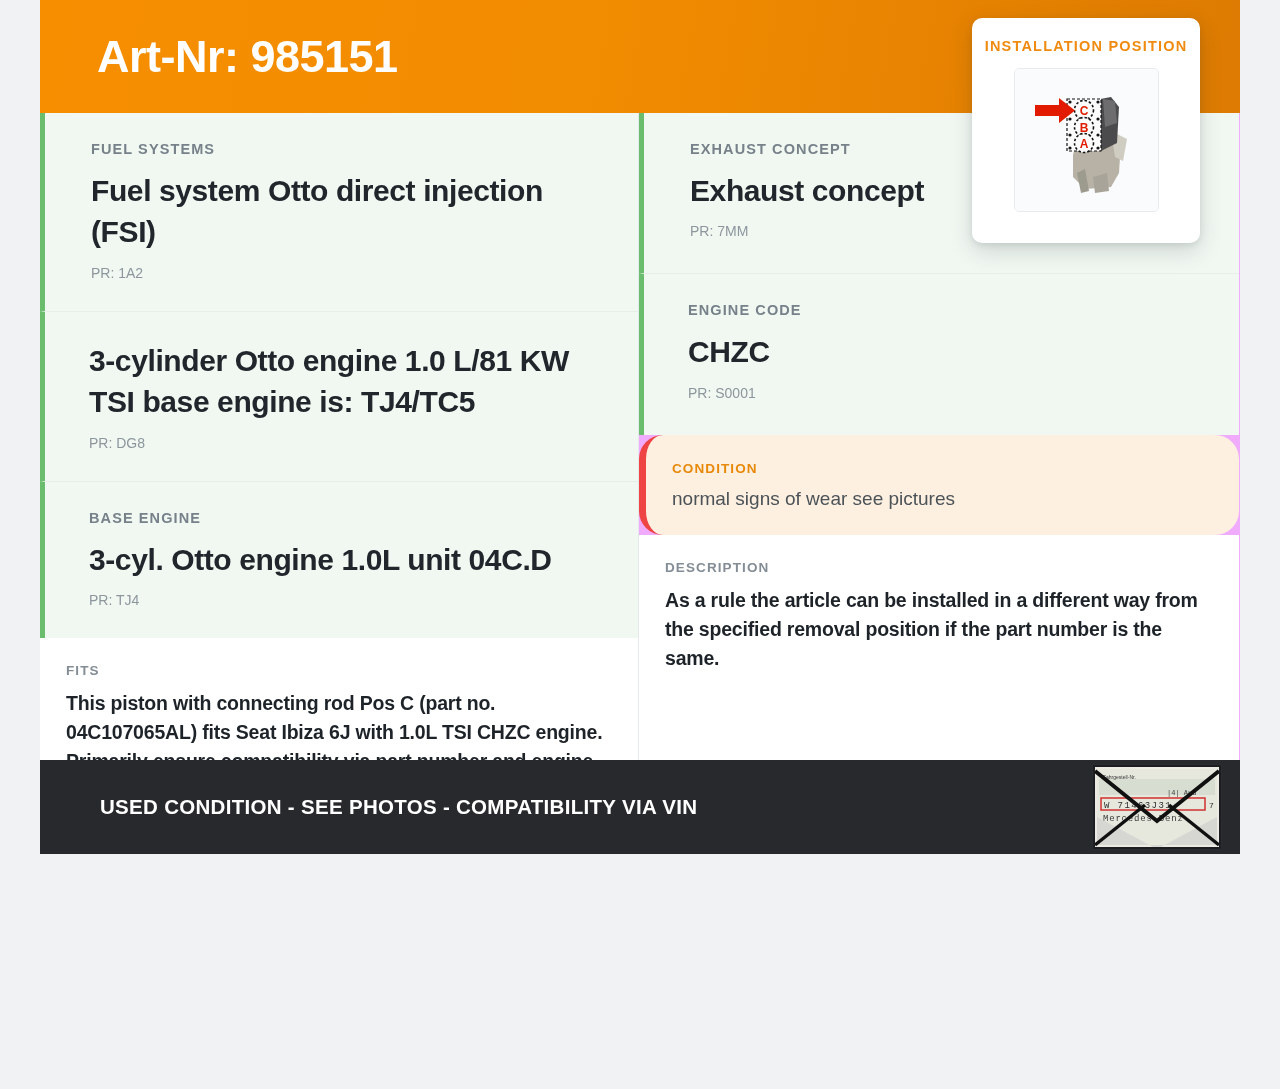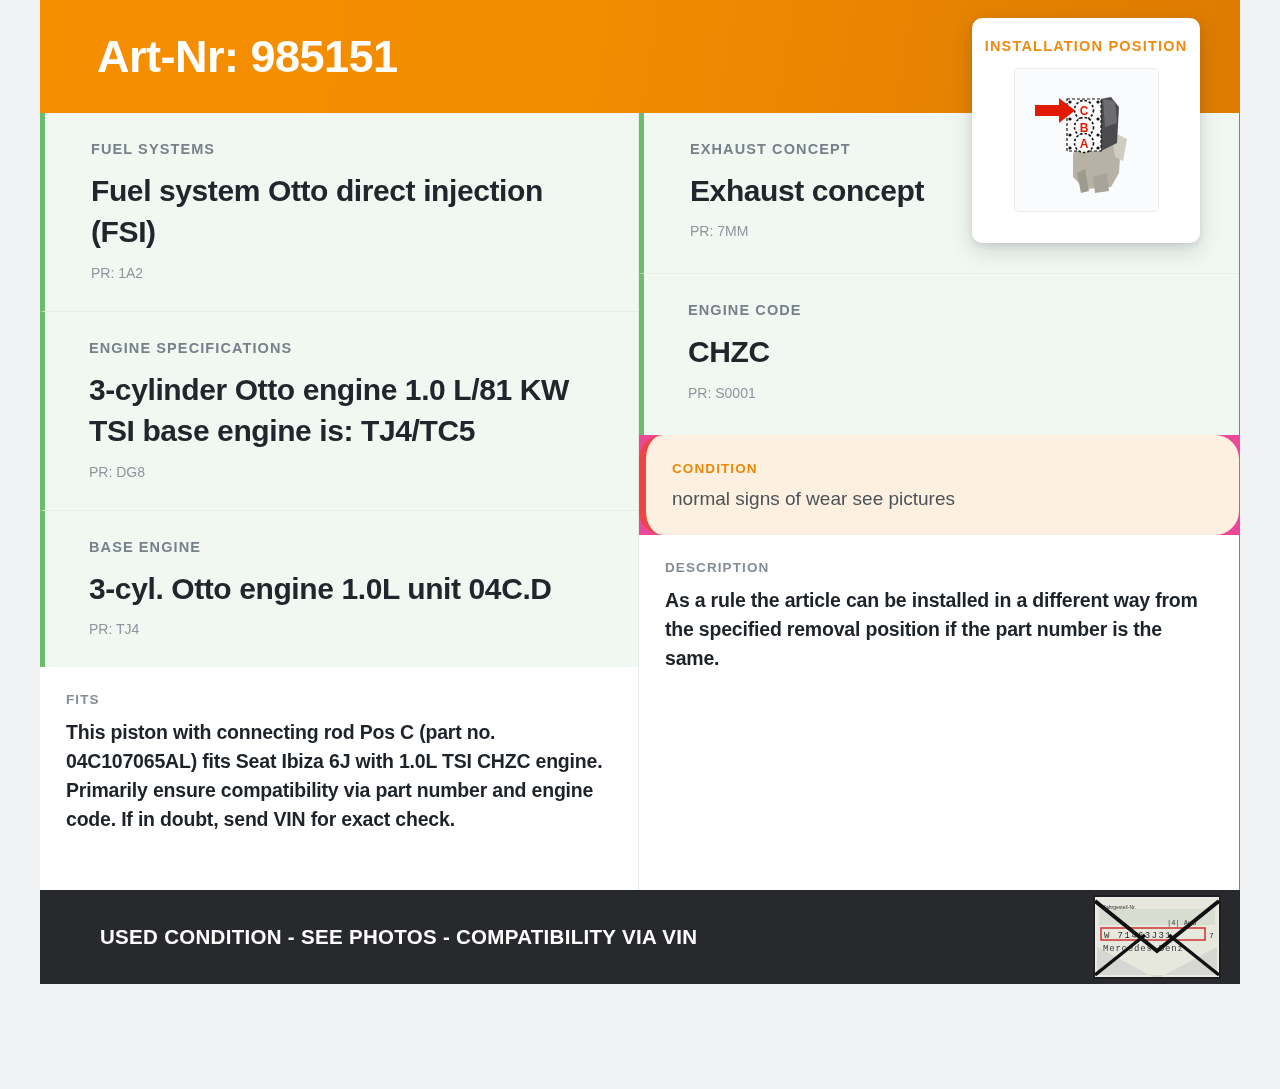--- a/index.html
+++ b/index.html
@@ -18,22 +18,22 @@
     height: 1089px;
     background: #f1f2f4;
   }
 
   
   .sheet {
     position: absolute;
     left: 40px;
     top: 0;
     width: 1200px;
-    height: 984px;
-    background: #ec4899;
+    height: 854px;
+    background: #f0abfc;
     display: flex;
     flex-direction: column;
   }
 
   
   .header {
     height: 113px;
     background: linear-gradient(100deg, #f68e00 0%, #f28c00 45%, #dd7b02 100%);
     display: flex;
     align-items: center;
@@ -51,21 +51,20 @@
   
   .body {
     flex: 1 1 auto;
     display: flex;
     align-items: stretch;
     min-height: 0;
   }
   .col {
     display: flex;
     flex-direction: column;
-    justify-content: flex-end;
   }
   .col-left  { width: 599px; border-right: 1px solid #e7eaec; }
   .col-right { width: 600px; }
 
   
   .spec {
     position: relative;
     background: #f1f8f2;
     border-left: 5px solid #69bd6d;
     padding: 28px 46px 30px 46px;
@@ -215,21 +214,20 @@
 
       <div class="col col-left">
 
         <div class="spec">
           <div class="spec-label">FUEL SYSTEMS</div>
           <div class="spec-value">Fuel system Otto direct injection (FSI)</div>
           <div class="spec-pr">PR: 1A2</div>
         </div>
 
         <div class="spec">
-          <div class="spec-label">ENGINE SPECIFICATIONS</div>
           <div class="spec-value">3-cylinder Otto engine 1.0 L/81 KW TSI base engine is: TJ4/TC5</div>
           <div class="spec-pr">PR: DG8</div>
         </div>
 
         <div class="spec">
           <div class="spec-label">BASE ENGINE</div>
           <div class="spec-value">3-cyl. Otto engine 1.0L unit 04C.D</div>
           <div class="spec-pr">PR: TJ4</div>
         </div>
 

